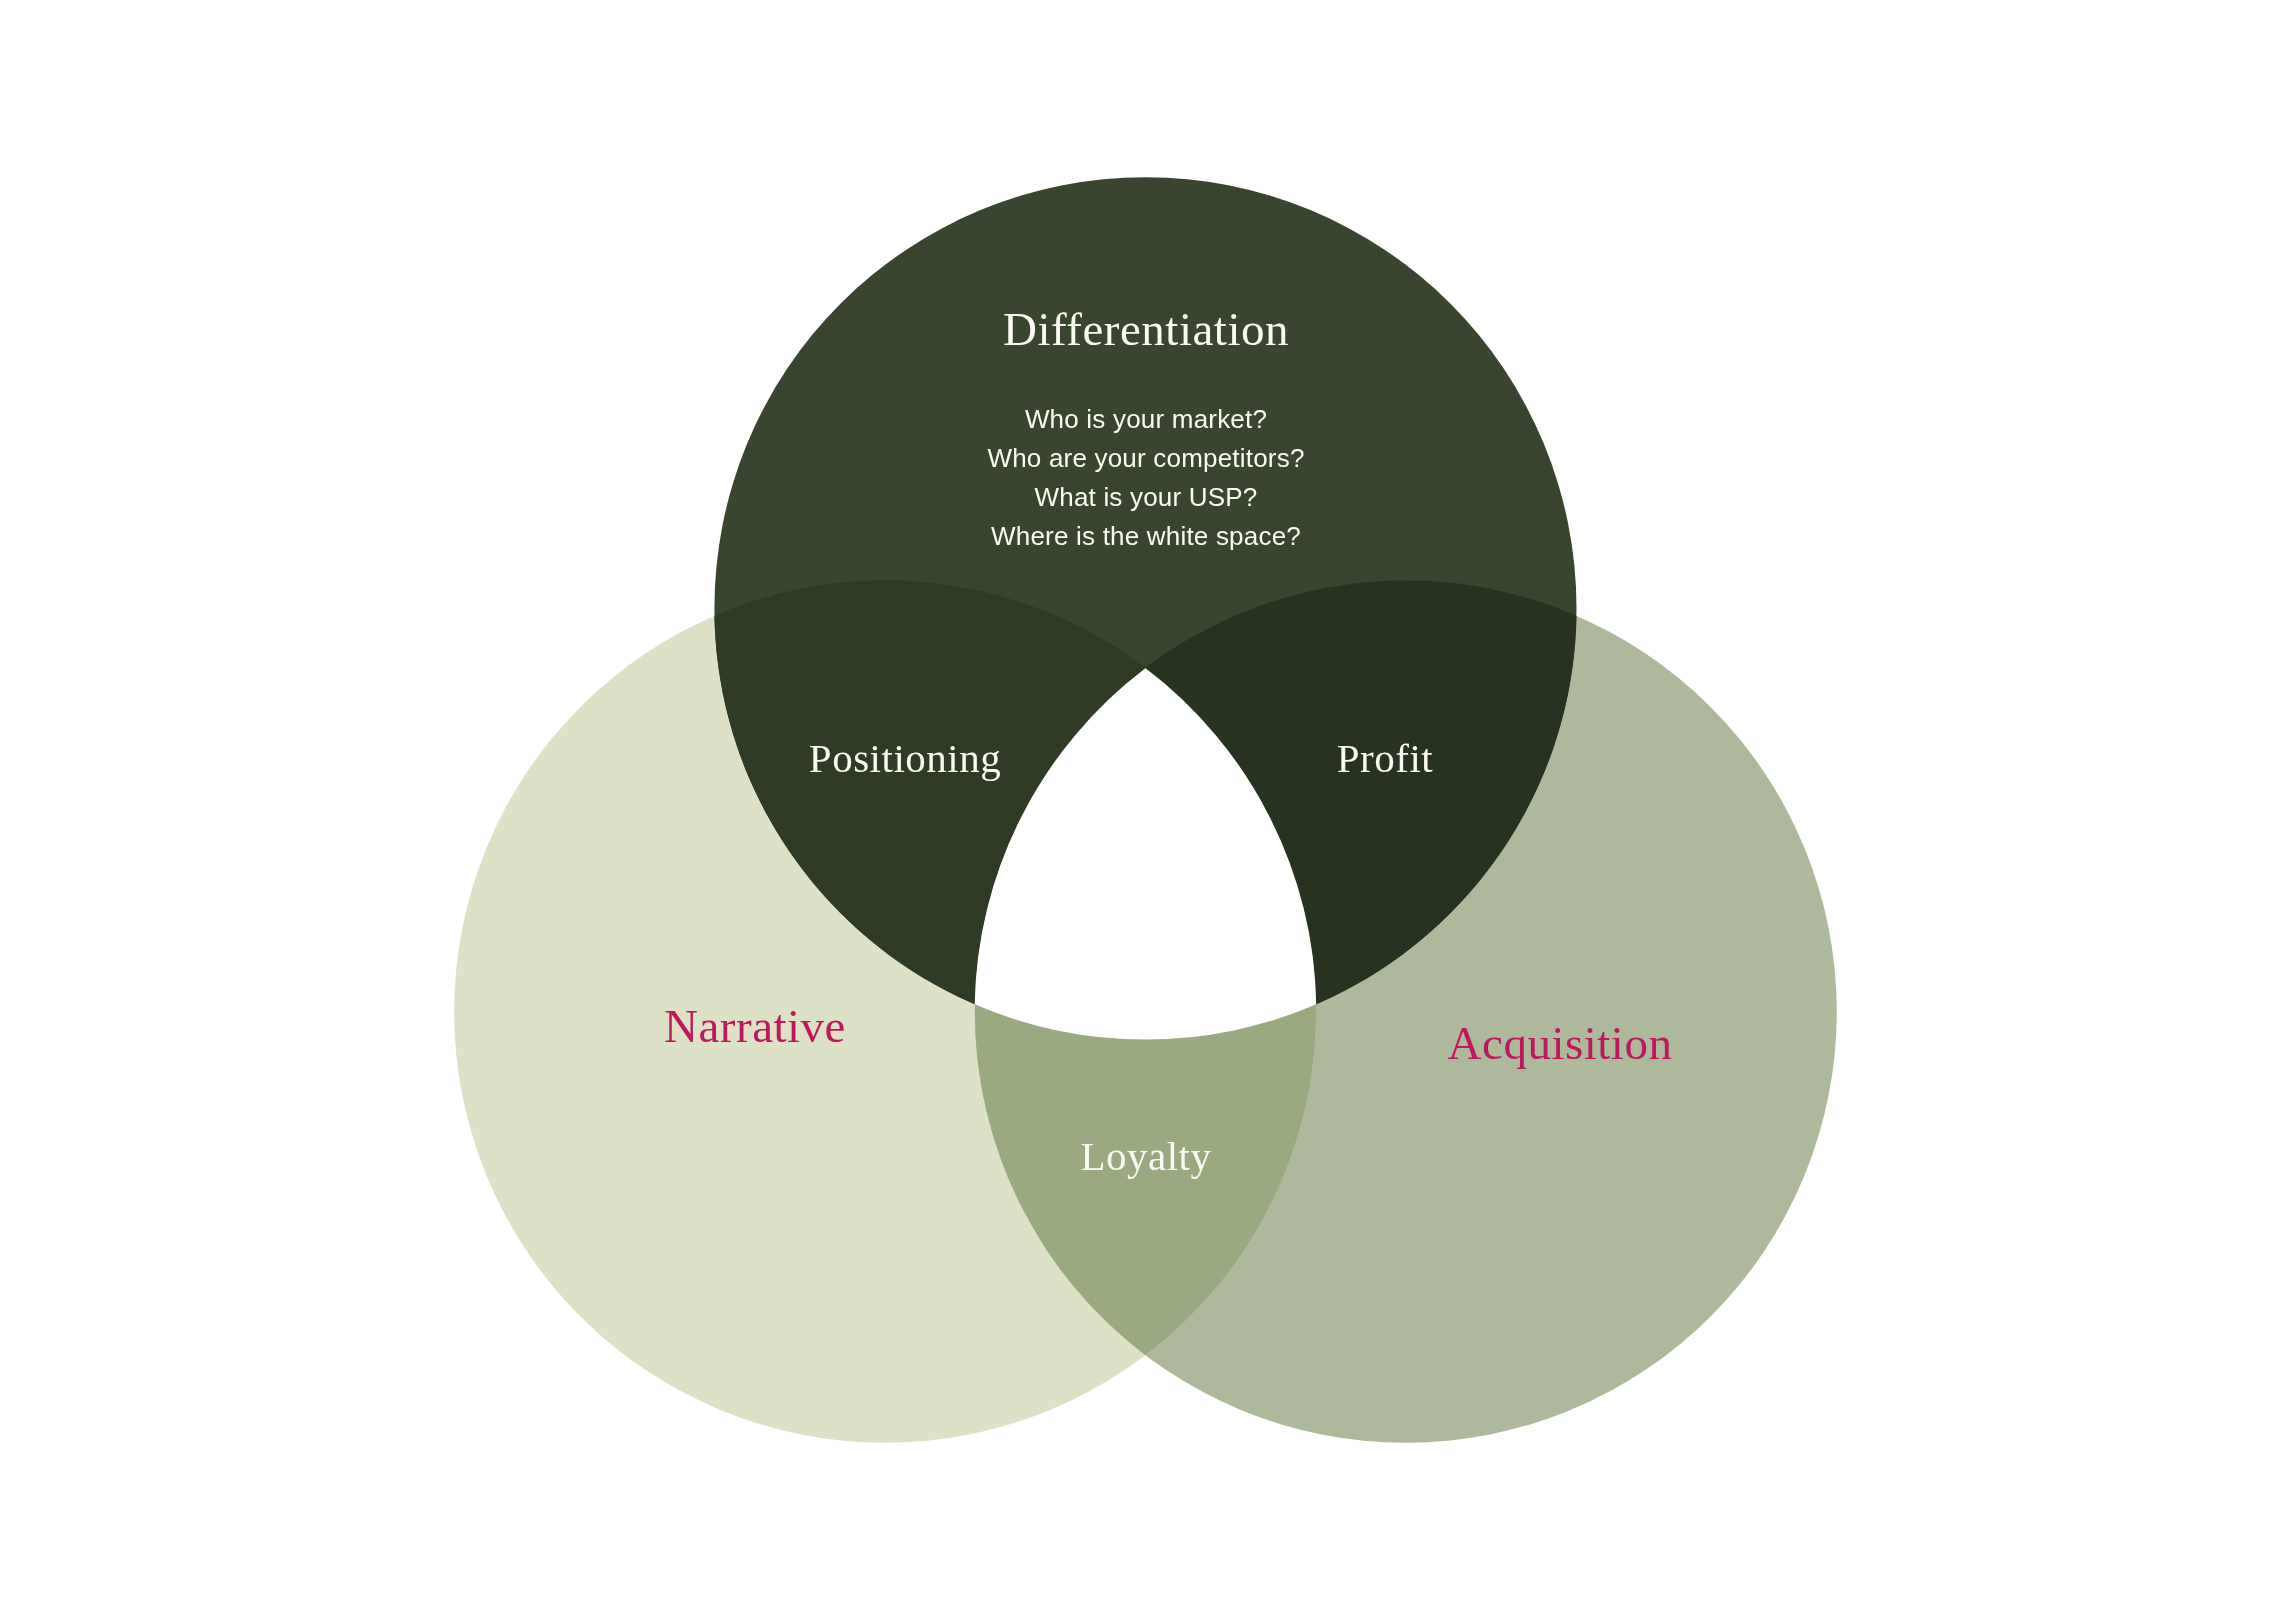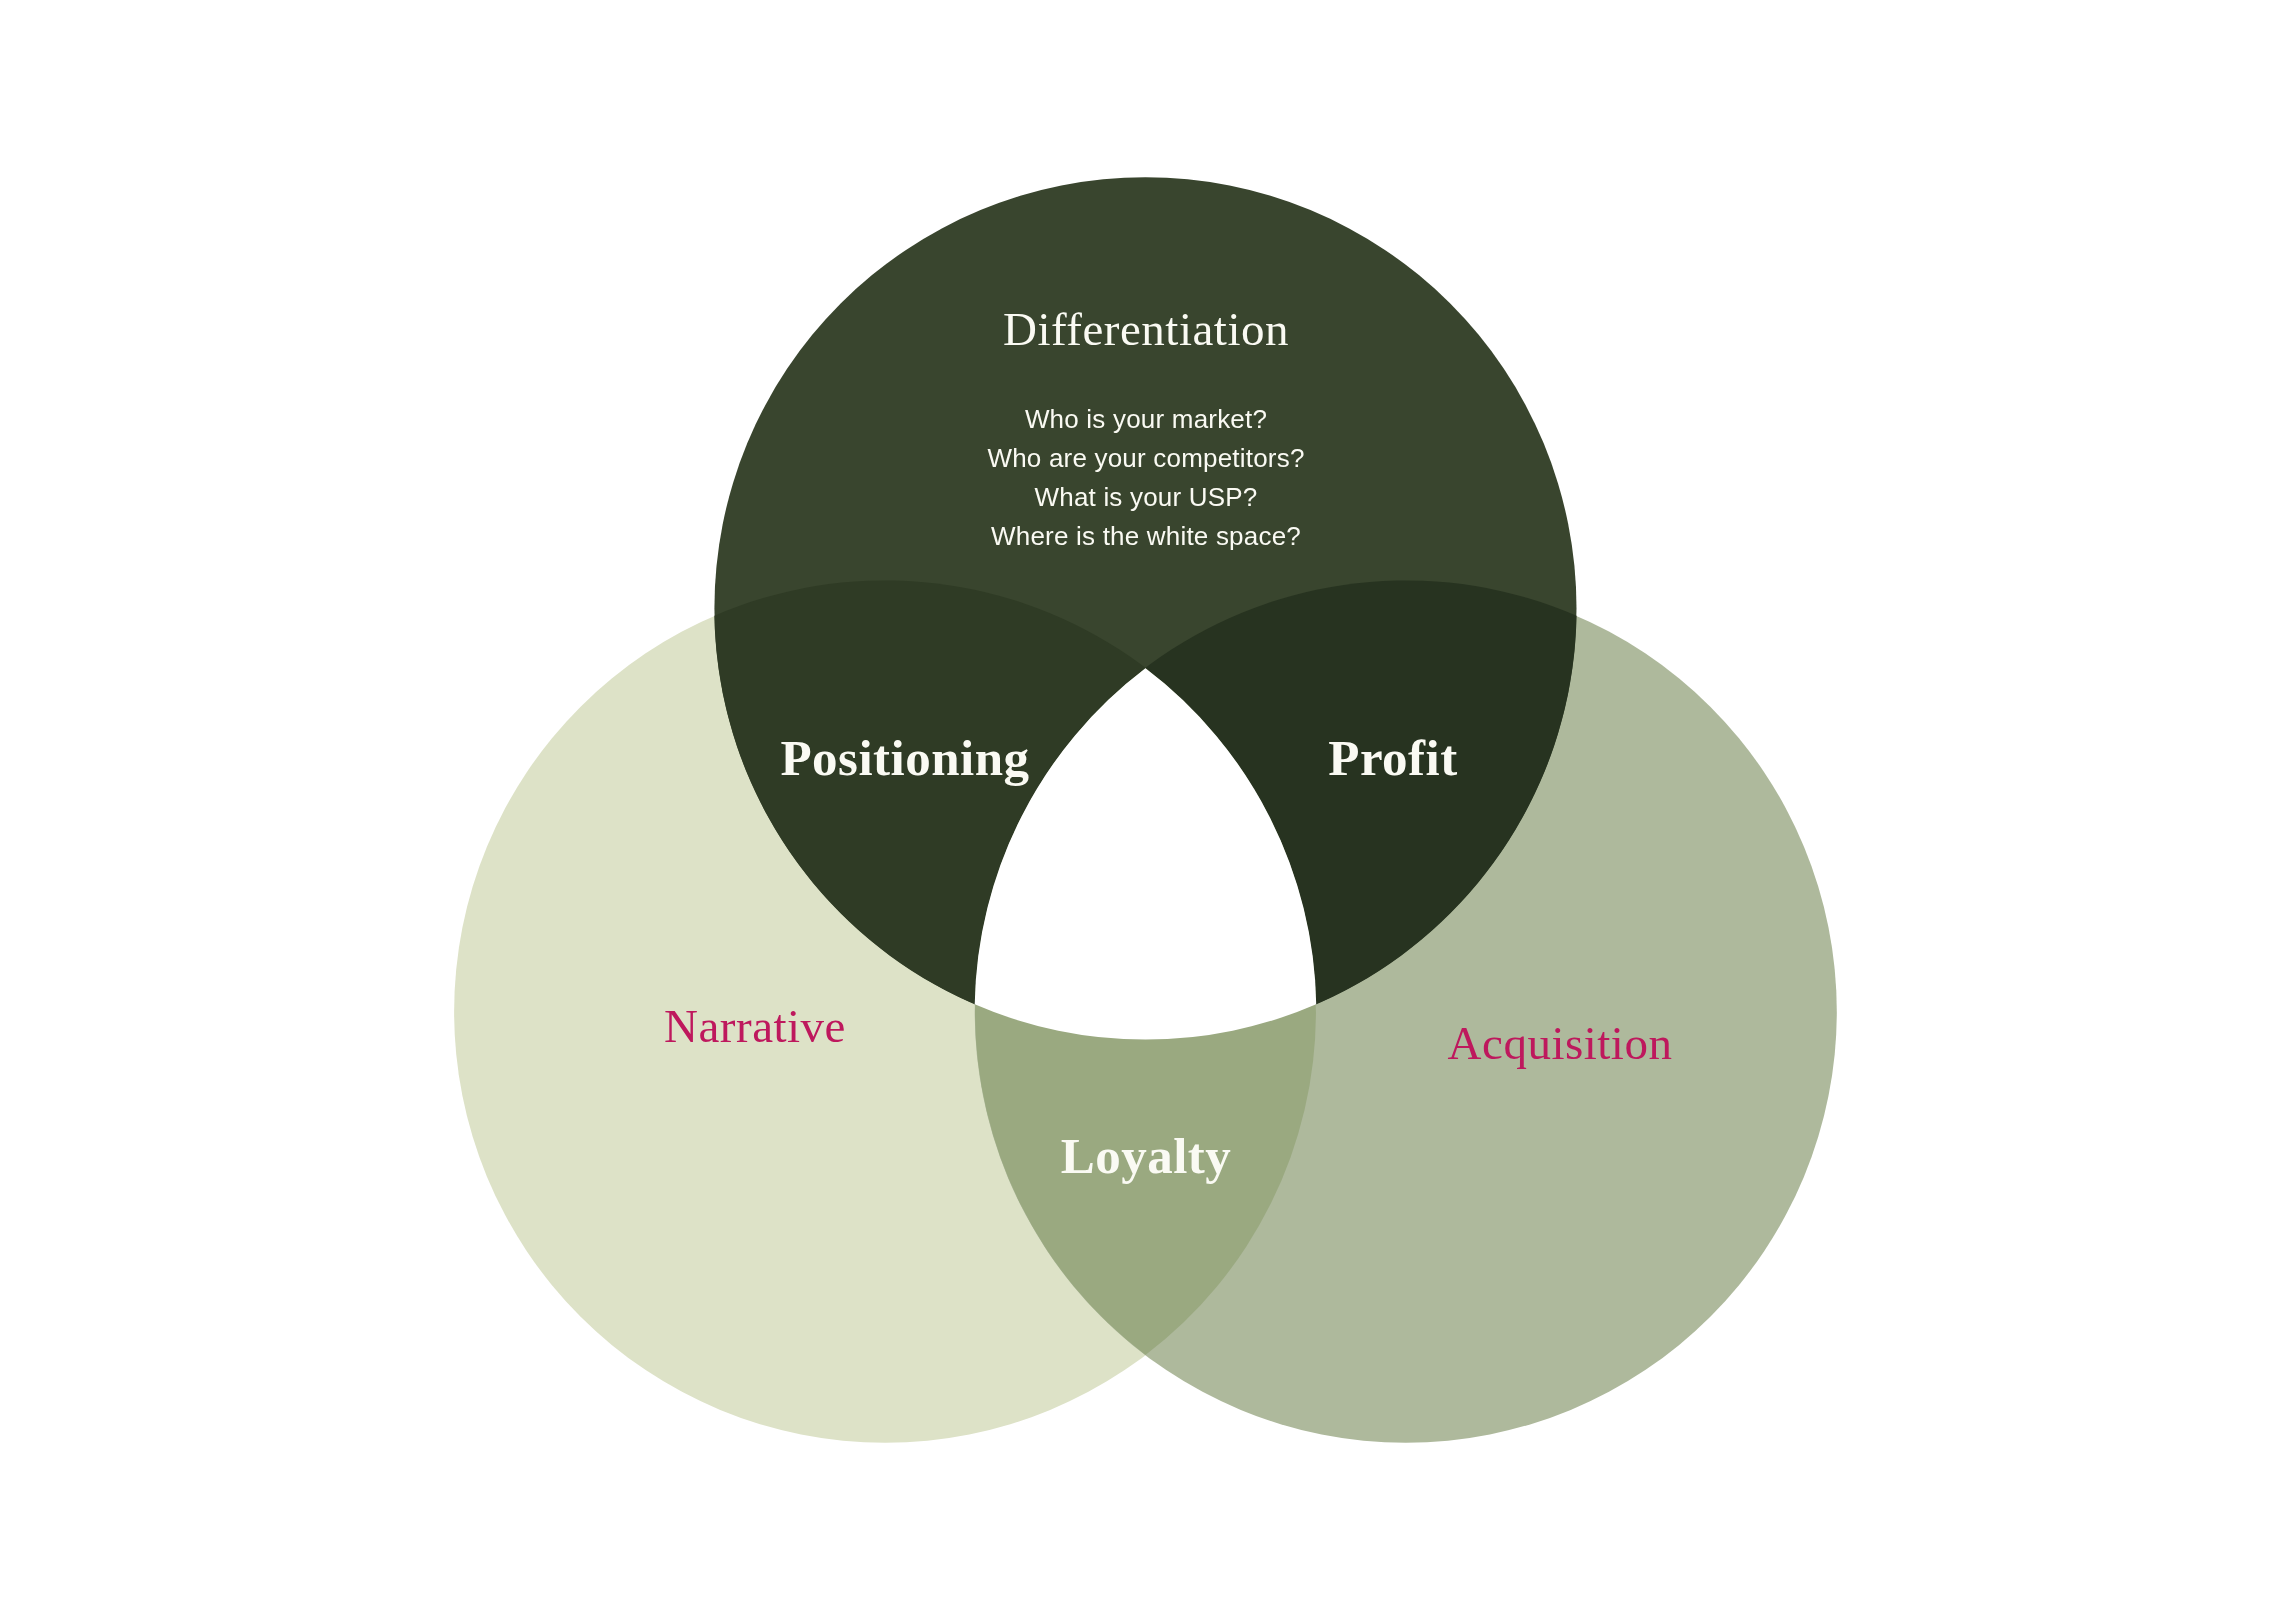--- a/index.html
+++ b/index.html
@@ -28,22 +28,22 @@
     white-space: pre-line;
   }
   .serif-title {
     font-family: "Liberation Serif", serif;
     font-weight: 400;
     font-size: 47px;
     letter-spacing: 0.5px;
   }
   .lens-title {
     font-family: "Liberation Serif", serif;
-    font-weight: 700;
-    font-size: 51px;
+    font-weight: 400;
+    font-size: 41px;
     letter-spacing: 0.5px;
   }
   .center-title {
     font-family: "Liberation Serif", serif;
     font-weight: 400;
     font-size: 45px;
     line-height: 47px;
     letter-spacing: 0.5px;
   }
   .questions {
@@ -79,17 +79,17 @@
 Who are your competitors?
 What is your USP?
 Where is the white space?</div>
   <div class="label serif-title light-text" style="left:1146px; top:329px;">Differentiation</div>
 
   <div class="label serif-title dark-text" style="left:755px; top:1026px;">Narrative</div>
 
   <div class="label serif-title dark-text" style="left:1560px; top:1027px;margin-top:16px;">Acquisition</div>
 
   <div class="label lens-title light-text" style="left:905px; top:758px;">Positioning</div>
-  <div class="label lens-title light-text" style="left:1385px; top:758px;margin-left:8px;">Profit</div>
+  <div class="label lens-title light-text" style="left:1385px; top:758px;">Profit</div>
   <div class="label lens-title light-text" style="left:1146px; top:1156px;">Loyalty</div>
 
 </div>
 
 
 </body></html>

